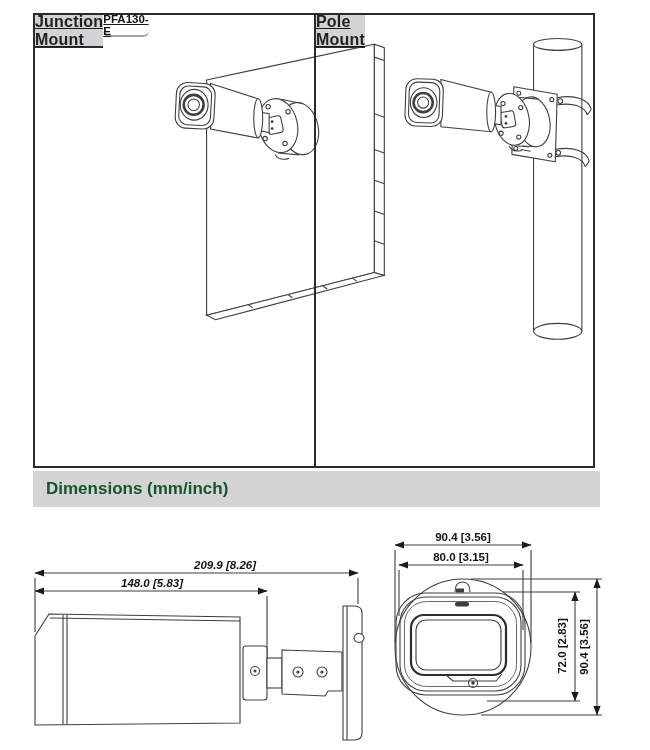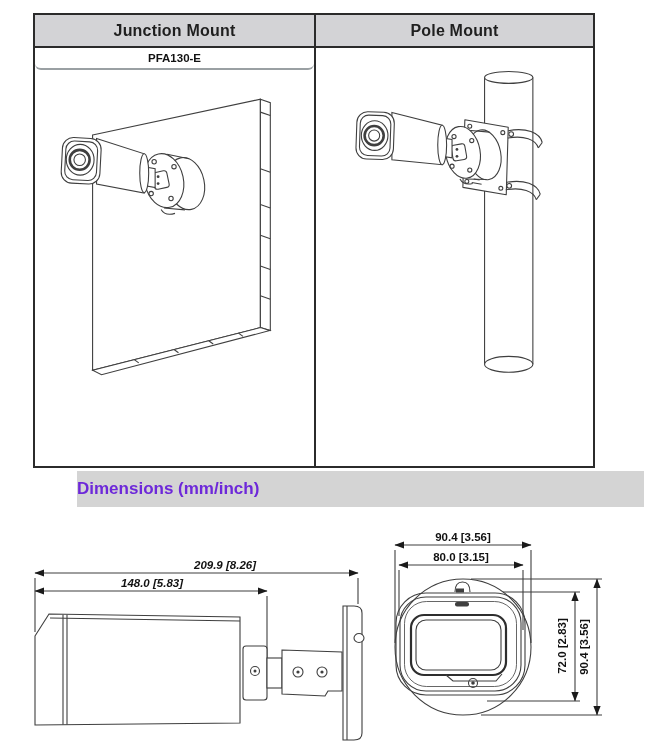--- a/index.html
+++ b/index.html
@@ -4,37 +4,37 @@
 <style>
   html,body{margin:0;padding:0;}
   body{
     width:650px;height:750px;position:relative;background:#ffffff;
     font-family:"Liberation Sans",sans-serif;color:#1a1a1a;overflow:hidden;
   }
   .mount-table{
     position:absolute;left:33px;top:13px;width:558px;height:451px;
     border:2px solid #2b2b2b;display:flex;flex-direction:row;background:#fff;
   }
-  .mt-col{width:50%;display:flex;flex-direction:column;}
+  .mt-col{width:50%;display:flex;flex-direction:row;text-decoration:underline;}
   .mt-col.right{border-left:2px solid #2b2b2b;}
   .mt-header{
     height:31px;background:#d3d3d6;border-bottom:2px solid #2b2b2b;
     display:flex;align-items:center;justify-content:center;
     font-size:16px;font-weight:bold;color:#1f1f1f;letter-spacing:0.2px;
   }
   .mt-model{
     height:20px;border-bottom:2px solid #9aa0a3;background:#fff;
     display:flex;align-items:center;justify-content:center;
     font-size:11.5px;font-weight:bold;color:#111;border-radius:6px;
   }
   .mt-drawing{flex:1;display:flex;align-items:flex-start;justify-content:flex-start;}
   .section-band{
     position:absolute;left:33px;top:471px;width:567px;height:36px;background:#d4d4d4;
-    display:flex;align-items:center;padding-left:0;box-sizing:border-box;
-    font-size:17px;font-weight:bold;color:#6d28d9;margin-left:44px;
+    display:flex;align-items:center;padding-left:13px;box-sizing:border-box;
+    font-size:17px;font-weight:bold;color:#14532d;
   }
   .sv-wrap{position:absolute;left:25px;top:548px;width:355px;height:230px;font-style:italic;}
   .fv-wrap{position:absolute;left:383px;top:518px;width:265px;height:232px;}
   svg text{font-family:"Liberation Sans",sans-serif;font-size:11.5px;font-weight:bold;fill:#111;stroke:none;}
 </style>
 </head>
 <body>
 
 <div class="mount-table">
   <div class="mt-col">

